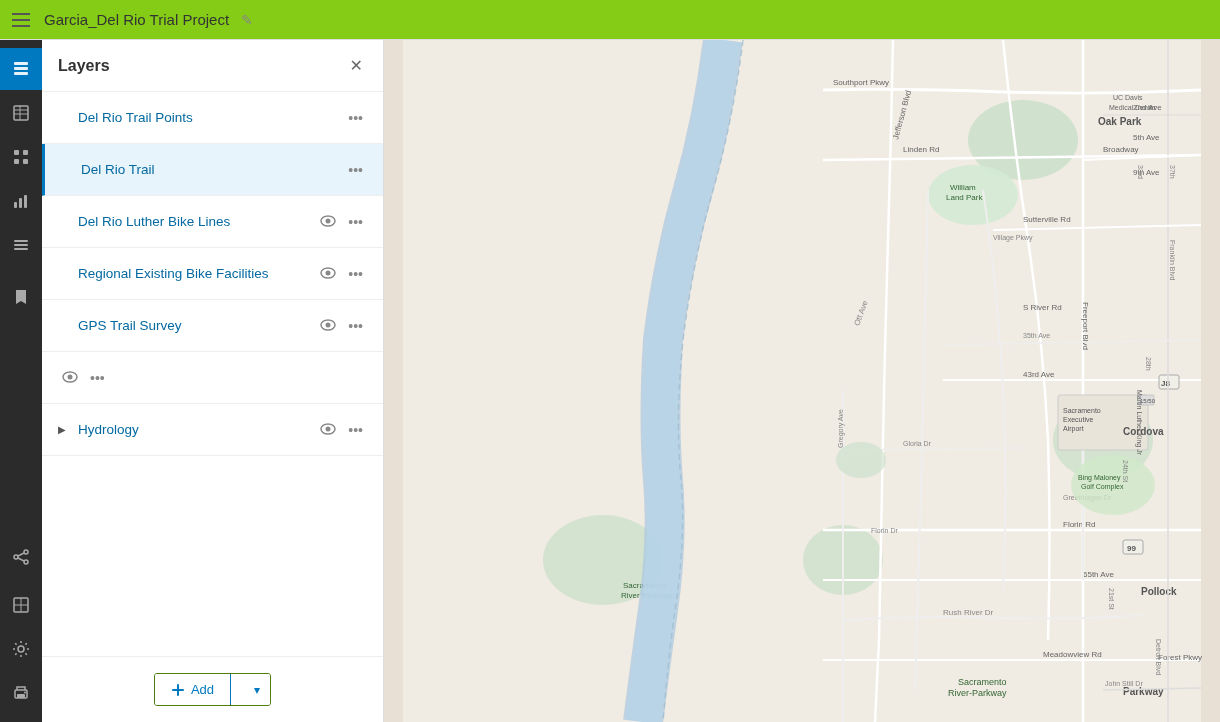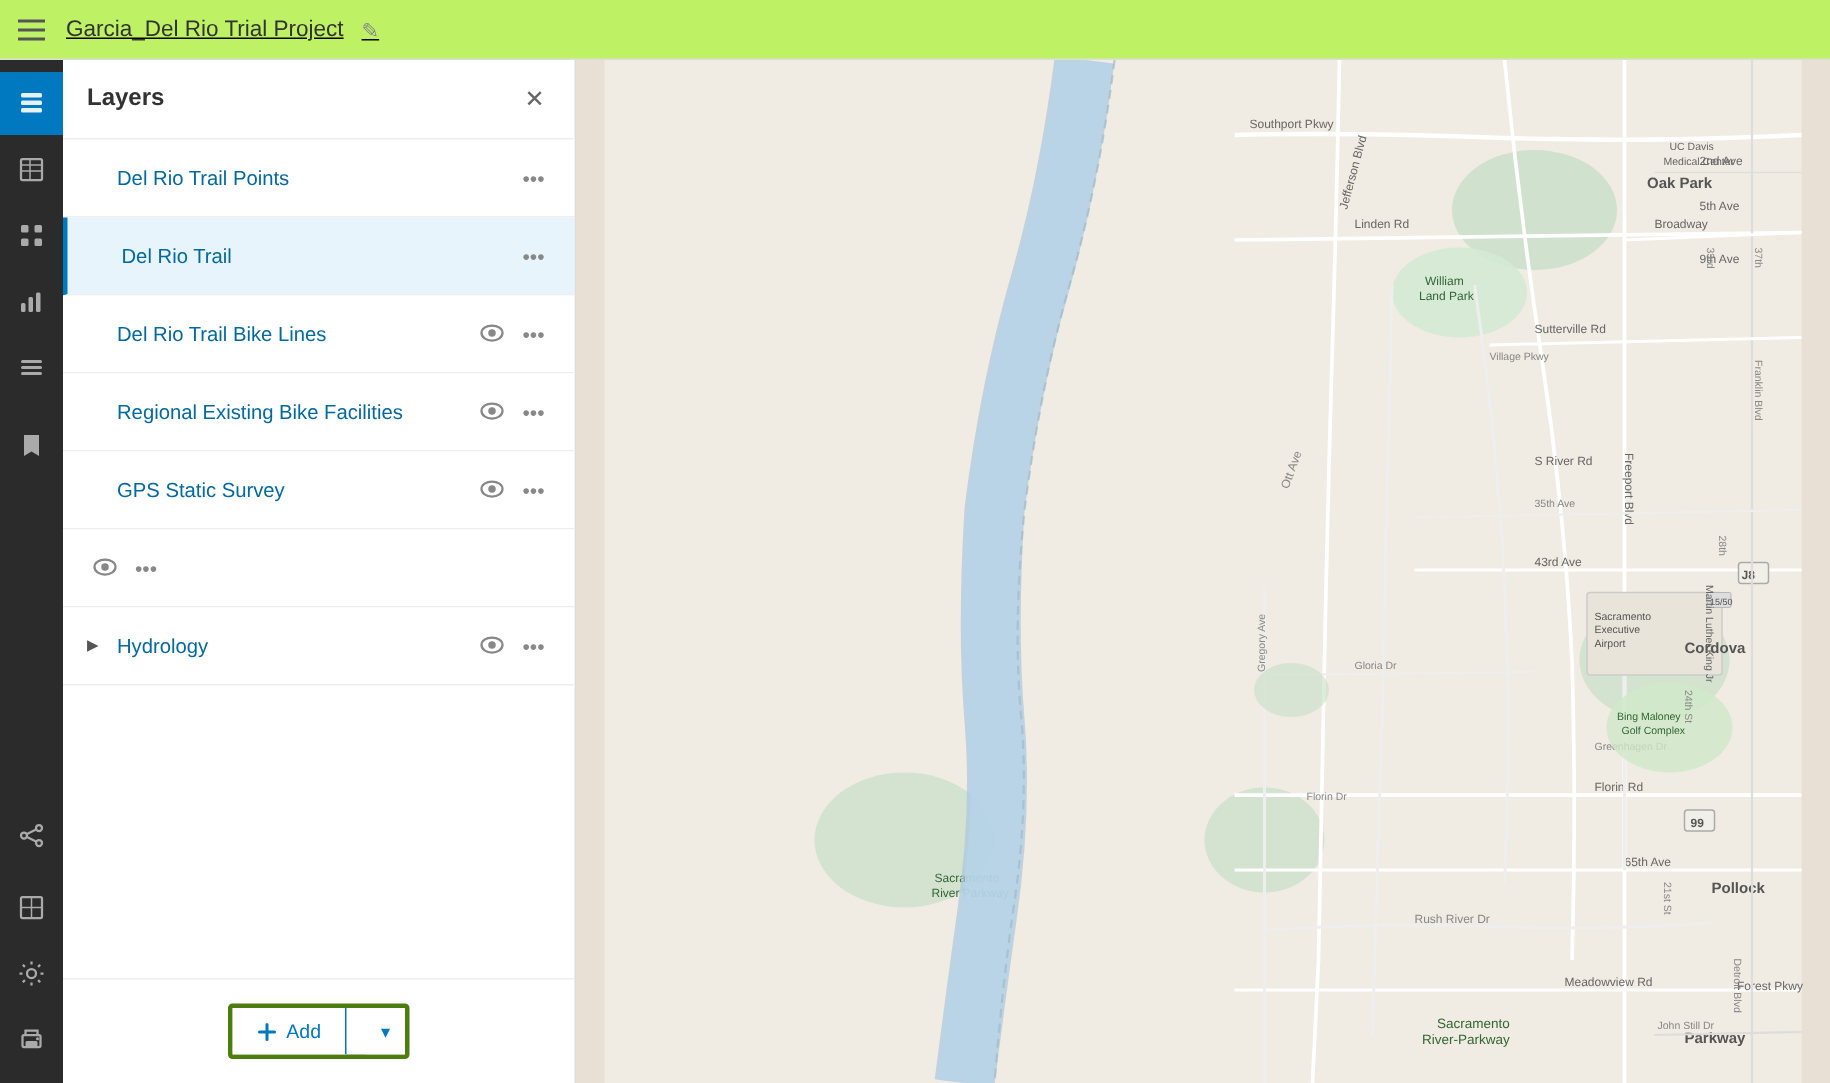--- a/index.html
+++ b/index.html
@@ -1,29 +1,28 @@
 <!DOCTYPE html>
 <html><head>
   <meta charset="utf-8">
   <style>
     * { box-sizing: border-box; margin: 0; padding: 0; }
     body { font-family: 'Segoe UI', Arial, sans-serif; width: 1220px; height: 722px; overflow: hidden; display: flex; flex-direction: column; background: #fff; }
 
     
     .topbar {
       height: 40px;
-      background: #bef264;
+      background: #84cc16;
       border-bottom: 1px solid #ddd;
       display: flex;
       align-items: center;
       padding: 0 12px;
       gap: 12px;
       flex-shrink: 0;
       z-index: 10;
-      text-decoration: underline;
     }
     .topbar-menu-icon {
       width: 20px; height: 20px; cursor: pointer; display: flex; flex-direction: column; justify-content: center; gap: 4px;
     }
     .topbar-menu-icon span { display: block; width: 18px; height: 2px; background: #555; }
     .topbar-title { font-size: 15px; color: #333; font-weight: 400; }
     .topbar-edit-icon { color: #888; font-size: 14px; cursor: pointer; }
 
     
     .main-content {
@@ -135,21 +134,21 @@
 
     
     .add-button-area {
       padding: 16px;
       border-top: 1px solid #eee;
       display: flex;
       justify-content: center;
     }
     .add-btn-group {
       display: flex;
-      border: 3px solid #4d7c0f;
+      border: 1px solid #4d7c0f;
       border-radius: 3px;
       overflow: hidden;
       gap: 13px;
     }
     .add-btn-main {
       background: #fff;
       border: none;
       border-right: 1px solid #0079c1;
       color: #0079c1;
       font-size: 13px;
@@ -301,21 +300,21 @@
           <span class="layer-name">Del Rio Trail</span>
         </div>
         <div class="layer-item-actions">
           <button class="layer-action-btn" title="Options">•••</button>
         </div>
       </div>
 
       <div class="layer-item">
         <div class="layer-item-left">
           <span class="layer-expand-icon" style="width:12px;"></span>
-          <span class="layer-name">Del Rio Trail Bike Lines</span>
+          <span class="layer-name">Del Rio Luther Bike Lines</span>
         </div>
         <div class="layer-item-actions">
           <button class="layer-action-btn" title="Toggle visibility">
             <svg width="16" height="12" viewBox="0 0 16 12" fill="none">
                 <ellipse cx="8" cy="6" rx="7" ry="5" stroke="#888" stroke-width="1.5"></ellipse>
                 <circle cx="8" cy="6" r="2.5" fill="#888"></circle>
               </svg>
           </button>
           <button class="layer-action-btn" title="Options">•••</button>
         </div>
@@ -333,21 +332,21 @@
                 <circle cx="8" cy="6" r="2.5" fill="#888"></circle>
               </svg>
           </button>
           <button class="layer-action-btn" title="Options">•••</button>
         </div>
       </div>
 
       <div class="layer-item">
         <div class="layer-item-left">
           <span class="layer-expand-icon" style="width:12px;"></span>
-          <span class="layer-name">GPS Static Survey</span>
+          <span class="layer-name">GPS Trail Survey</span>
         </div>
         <div class="layer-item-actions">
           <button class="layer-action-btn" title="Toggle visibility">
             <svg width="16" height="12" viewBox="0 0 16 12" fill="none">
                 <ellipse cx="8" cy="6" rx="7" ry="5" stroke="#888" stroke-width="1.5"></ellipse>
                 <circle cx="8" cy="6" r="2.5" fill="#888"></circle>
               </svg>
           </button>
           <button class="layer-action-btn" title="Options">•••</button>
         </div>

